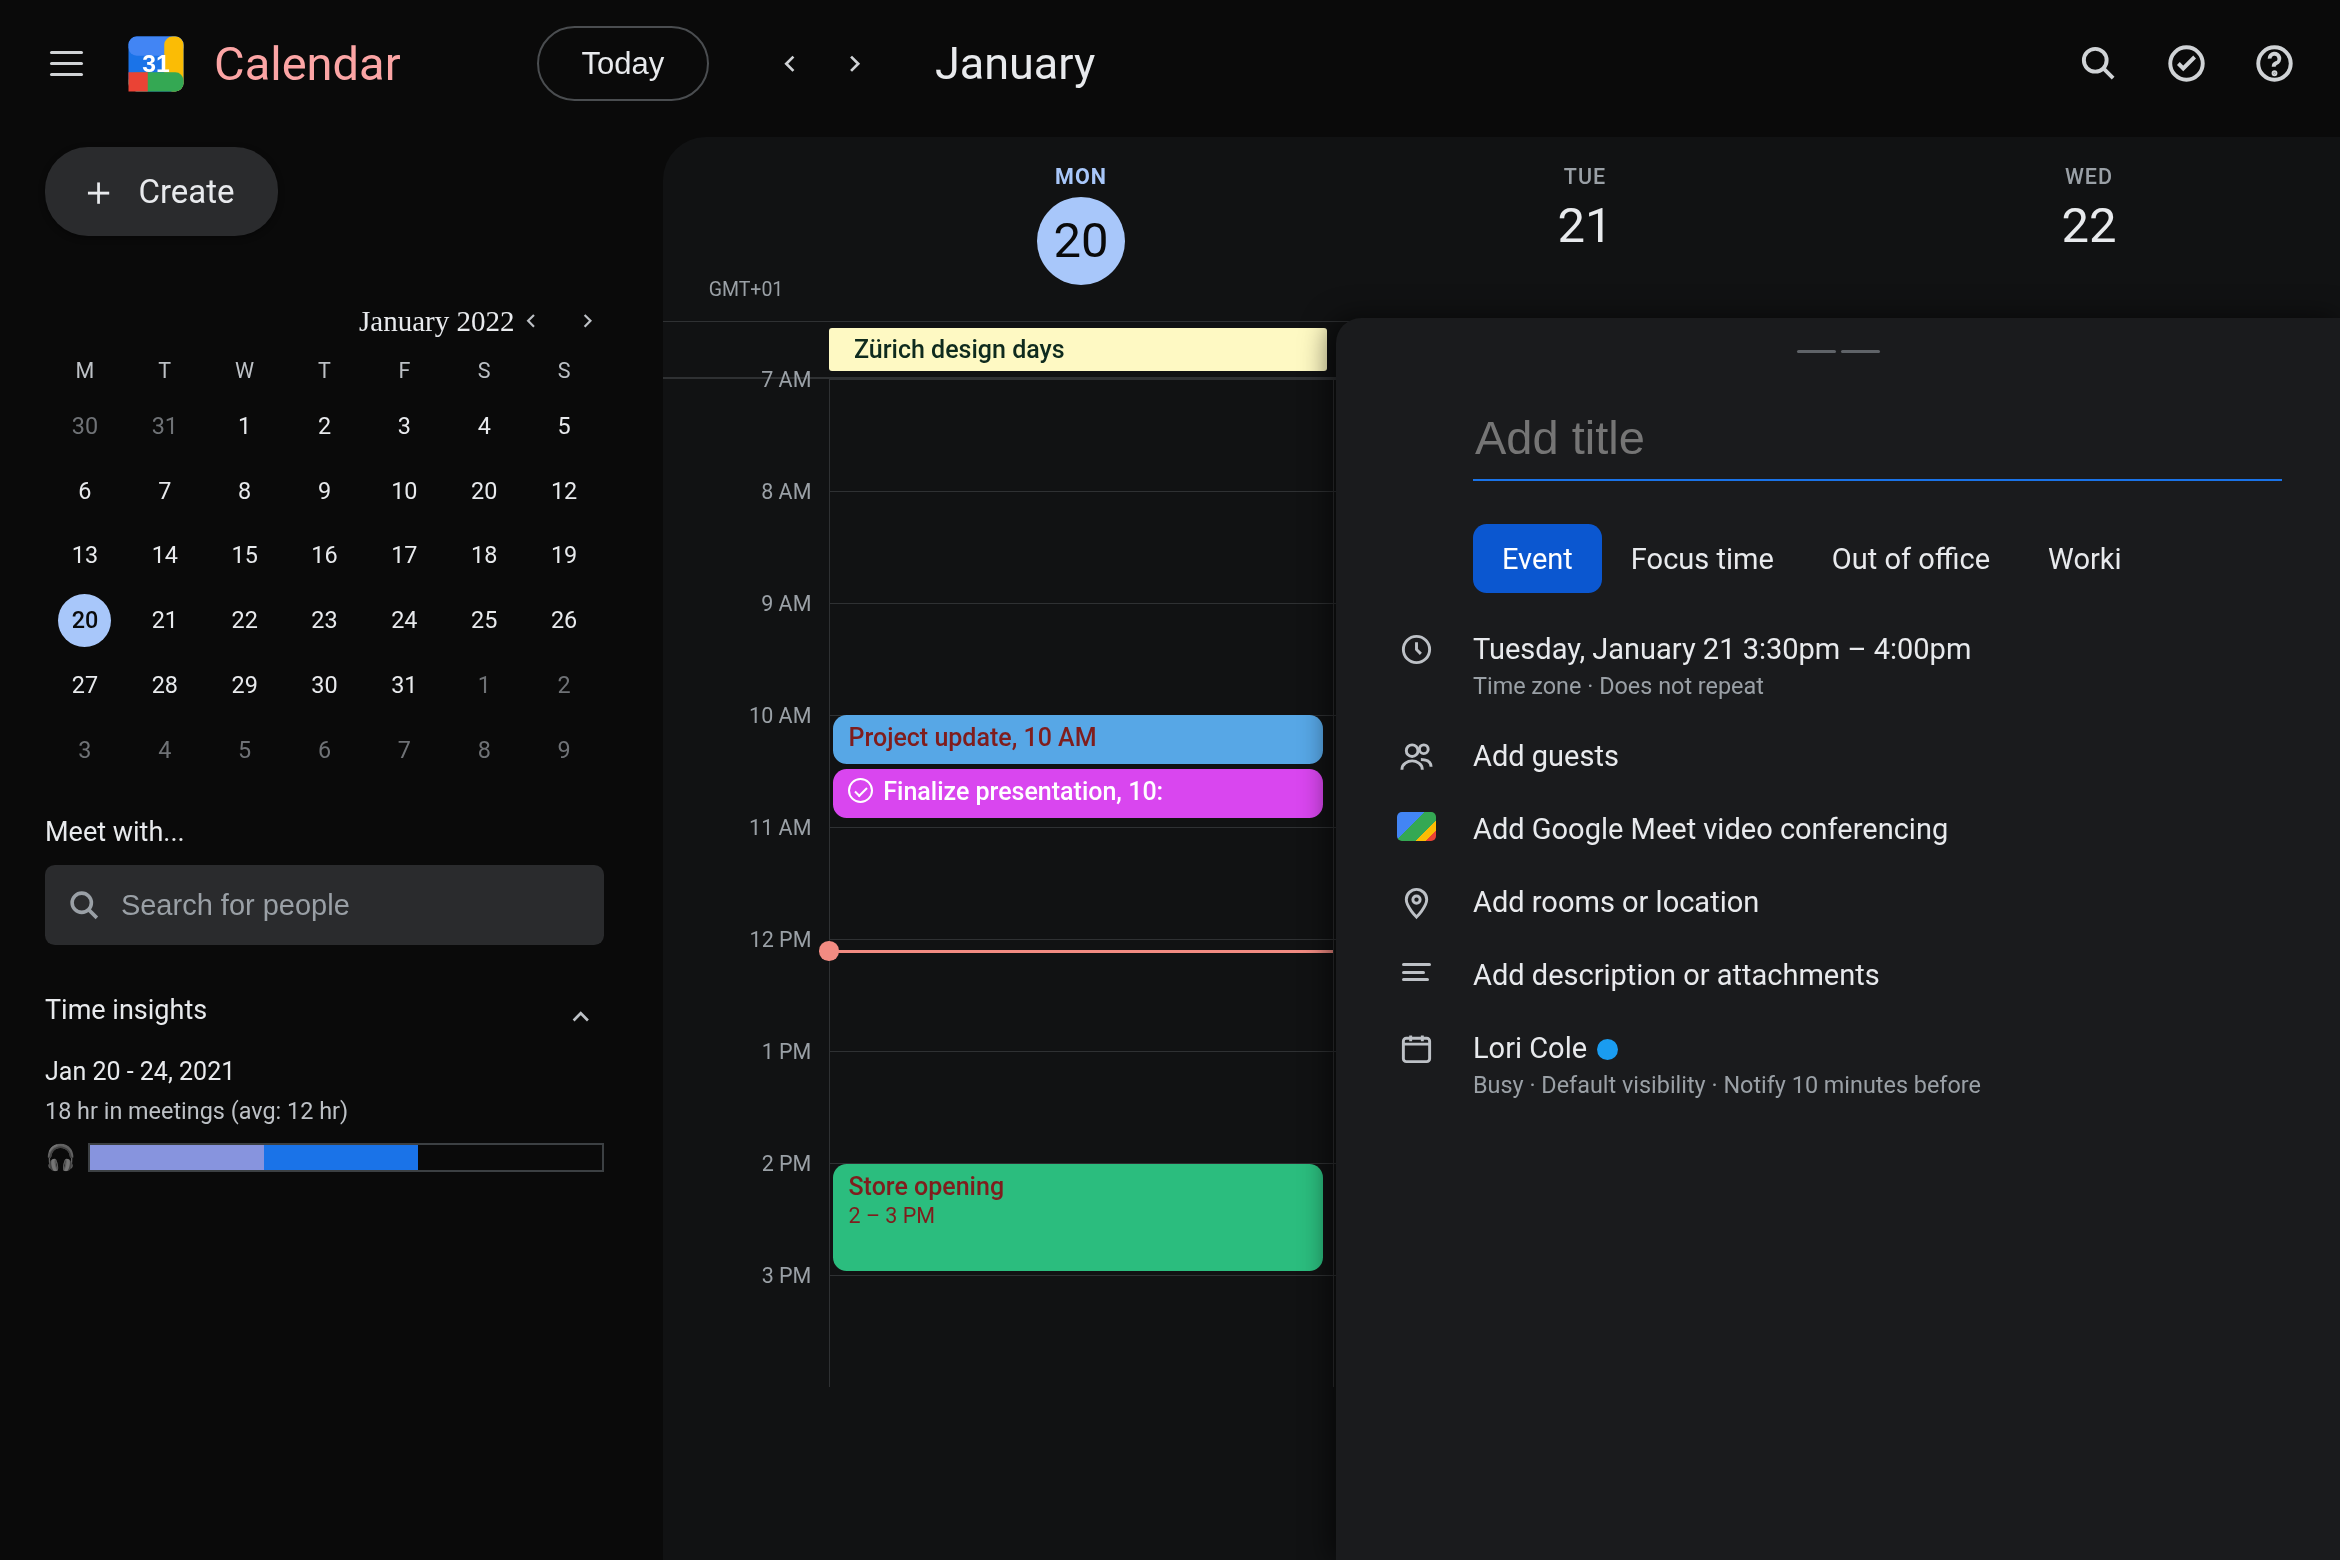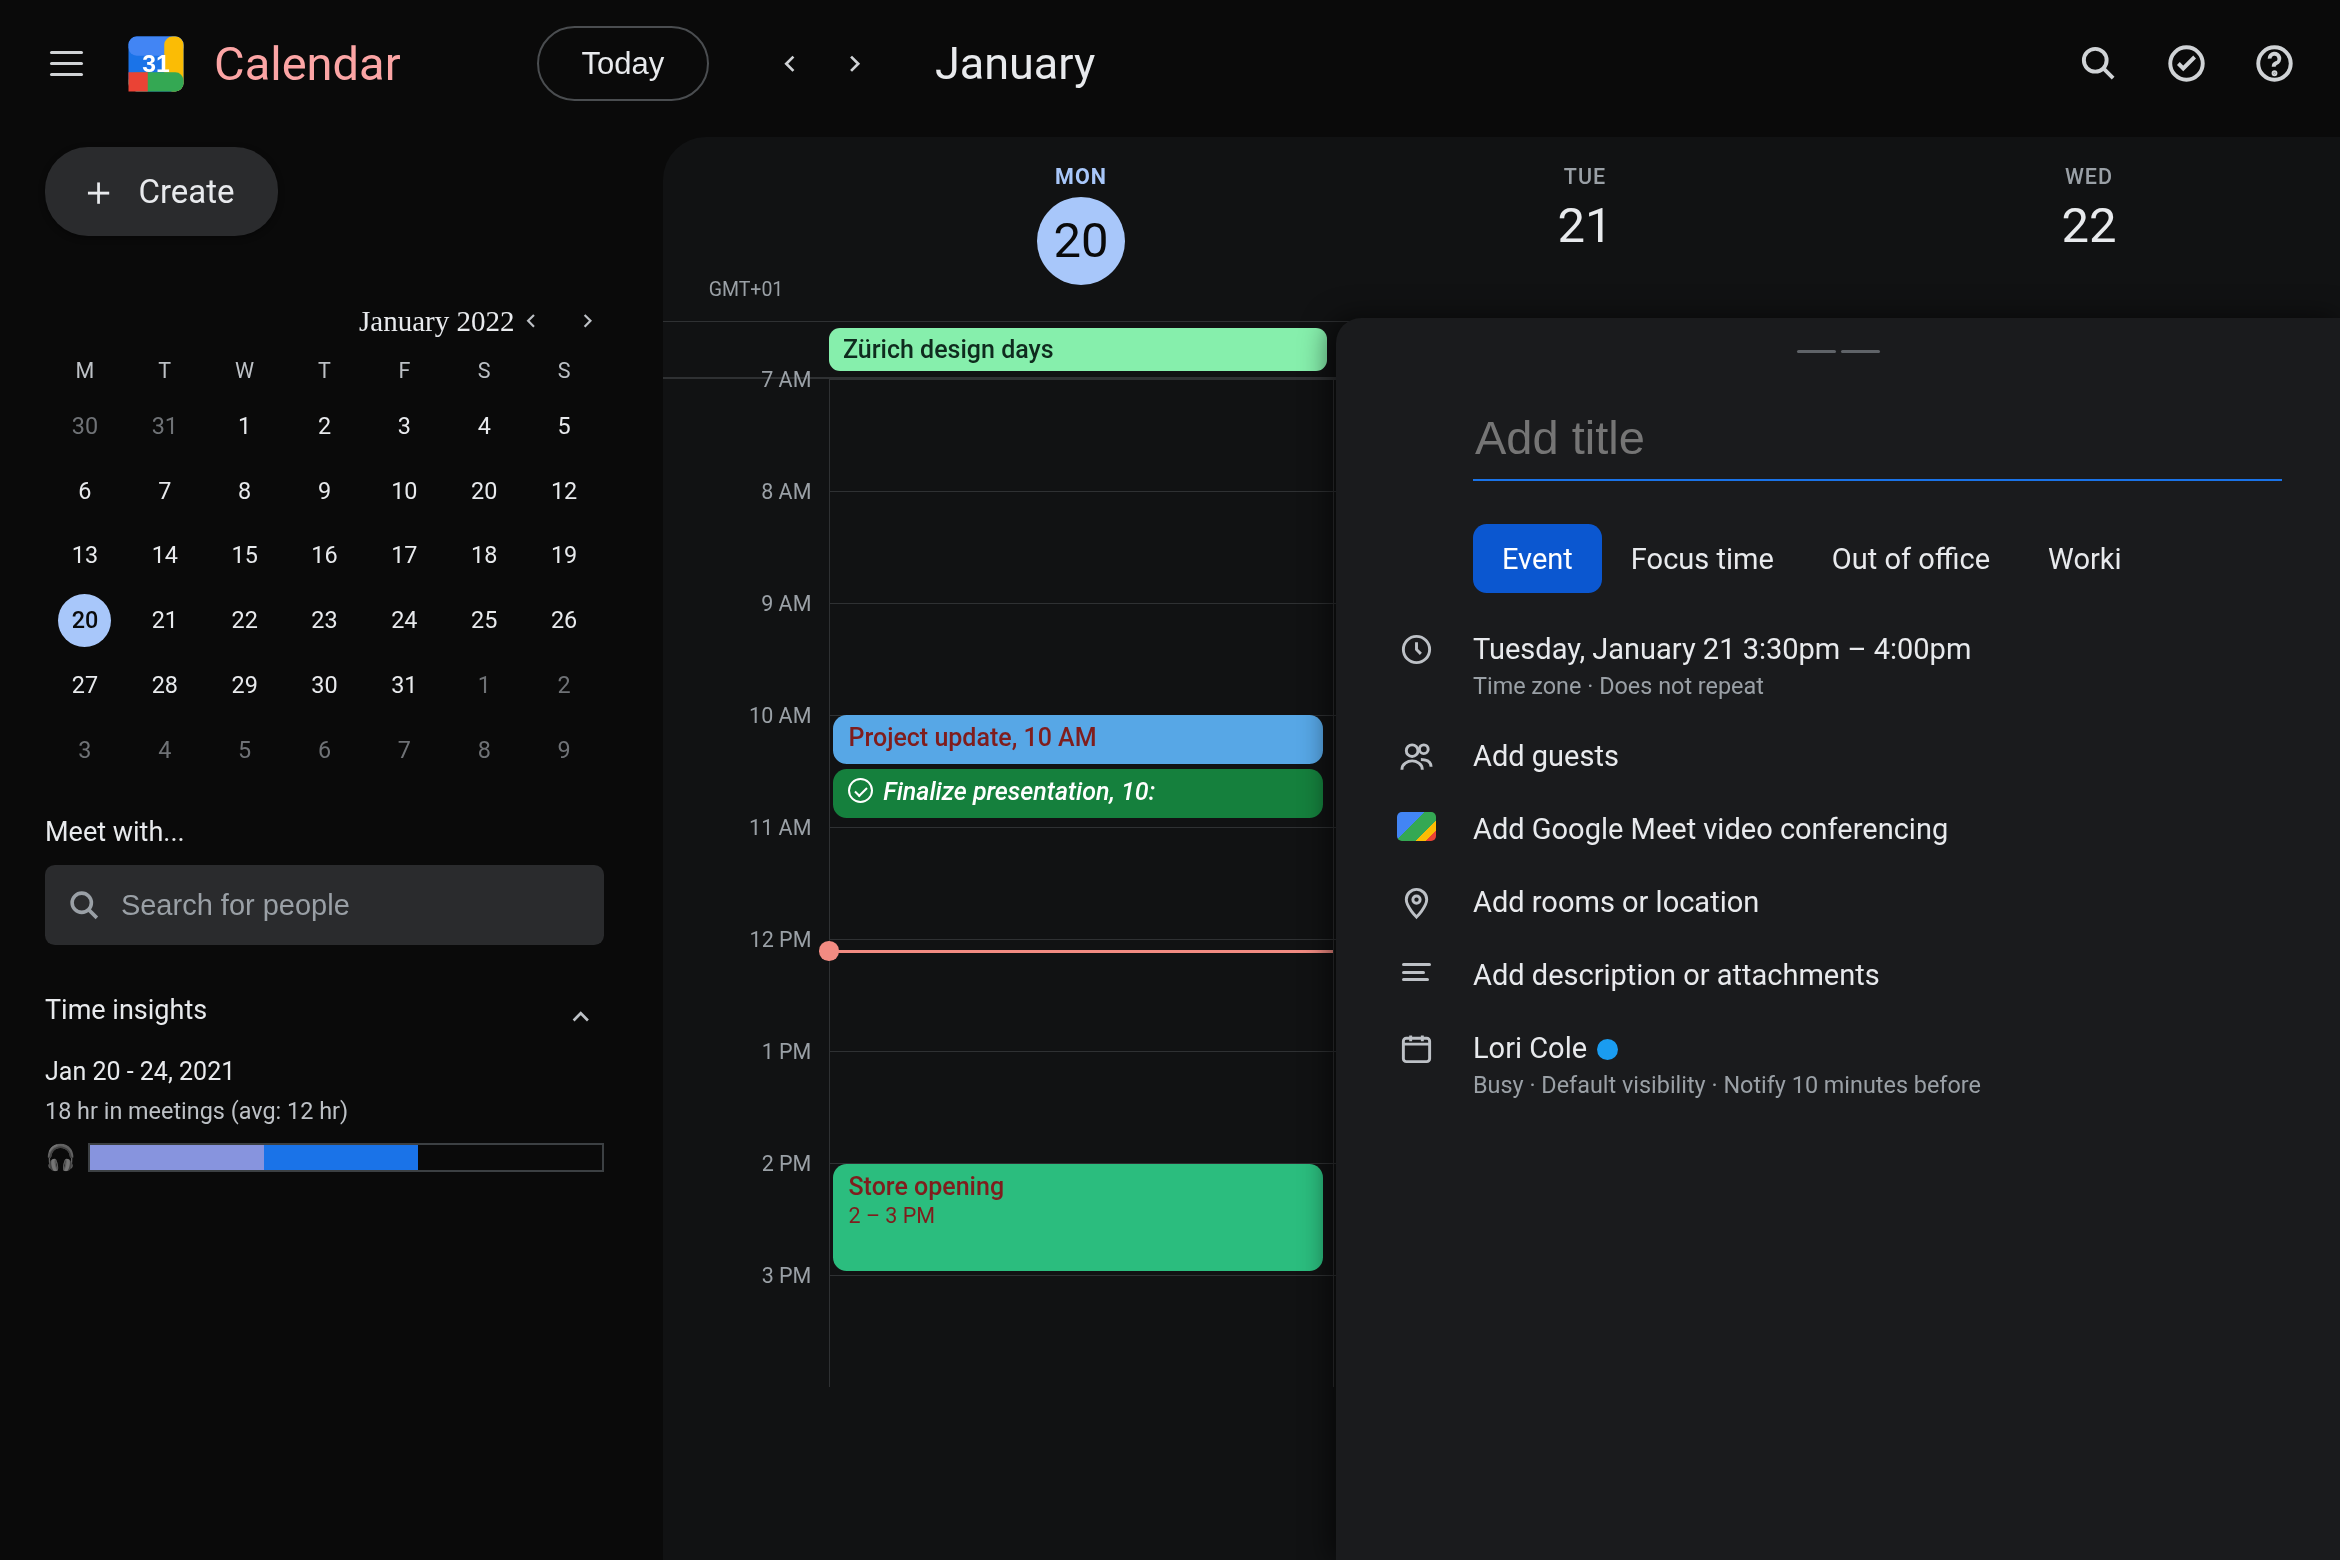--- a/index.html
+++ b/index.html
@@ -126,42 +126,42 @@
     background:#a8c7fa; color:#0a0a0a; width:88px;height:88px;line-height:88px;
     border-radius:50%; margin:7.8px auto 0; font-weight:400;
   }
 
   .allday-row {
     display:grid; grid-template-columns:166px repeat(3,1fr);
     border-bottom:2px solid #2f3133;
     height: 57px;
   }
   .allday-chip {
-    background:#86efac; color:#0f2b1e; border-radius:11px;
-    margin:5.9px 5.9px 5.9px 0; padding: 0 14px; font-size:25px;
+    background:#fef9c3; color:#0f2b1e; border-radius:3px;
+    margin:5.9px 5.9px 5.9px 0; padding: 0 25px; font-size:25px;
     display:flex; align-items:center; font-weight:500;
     grid-column: 2 / span 1;
   }
 
   .hour-grid { position:relative; }
   .hour-row { display:grid; grid-template-columns:166px repeat(3,1fr); height:112px;}
   .hour-label { text-align:right; padding-right:17.6px; font-size:21.5px; color:#9aa0a6; transform:translateY(-11.7px);}
   .hour-cell { border-left:1px solid #2f3133; border-top:1px solid #2f3133;}
 
   .event-layer { position:absolute; inset:0; display:grid; grid-template-columns:166px repeat(3,1fr);}
   .col { position:relative; }
   .event {
     position:absolute; left:3.9px; right:9.8px;
     border-radius:13.7px; padding:7.8px 15.6px;
     font-size:25px; font-weight:500;
     color:#7f1d1d;
     overflow:hidden;
   }
   .ev-blue { background:#57a7e6; }
-  .ev-purple { background:#15803d; color:#fff;font-style:italic;}
+  .ev-purple { background:#d946ef; color:#fff;}
   .ev-green { background:#2bbd7e;}
   .ev-sub { display:block; font-size:21.5px; font-weight:400; margin-top:2px;}
   .chk-icon { display:inline-block; width:25px;height:25px;border:2px solid #fff;border-radius:50%; margin-right:9.8px; position:relative; vertical-align:-3.9px;}
   .chk-icon::after{content:'';position:absolute;left:4.9px;top:6.8px;width:9.8px;height:4.9px;border-left:2px solid #fff;border-bottom:2px solid #fff;transform:rotate(-45deg);}
 
   .now-line { position:absolute; left:0; right:0; height:2.9px; background:#f28b82;}
   .now-dot { position:absolute; width:19.5px;height:19.5px;background:#f28b82;border-radius:50%; left:-9.8px; top:-8.8px;}
 
   
   .panel {

